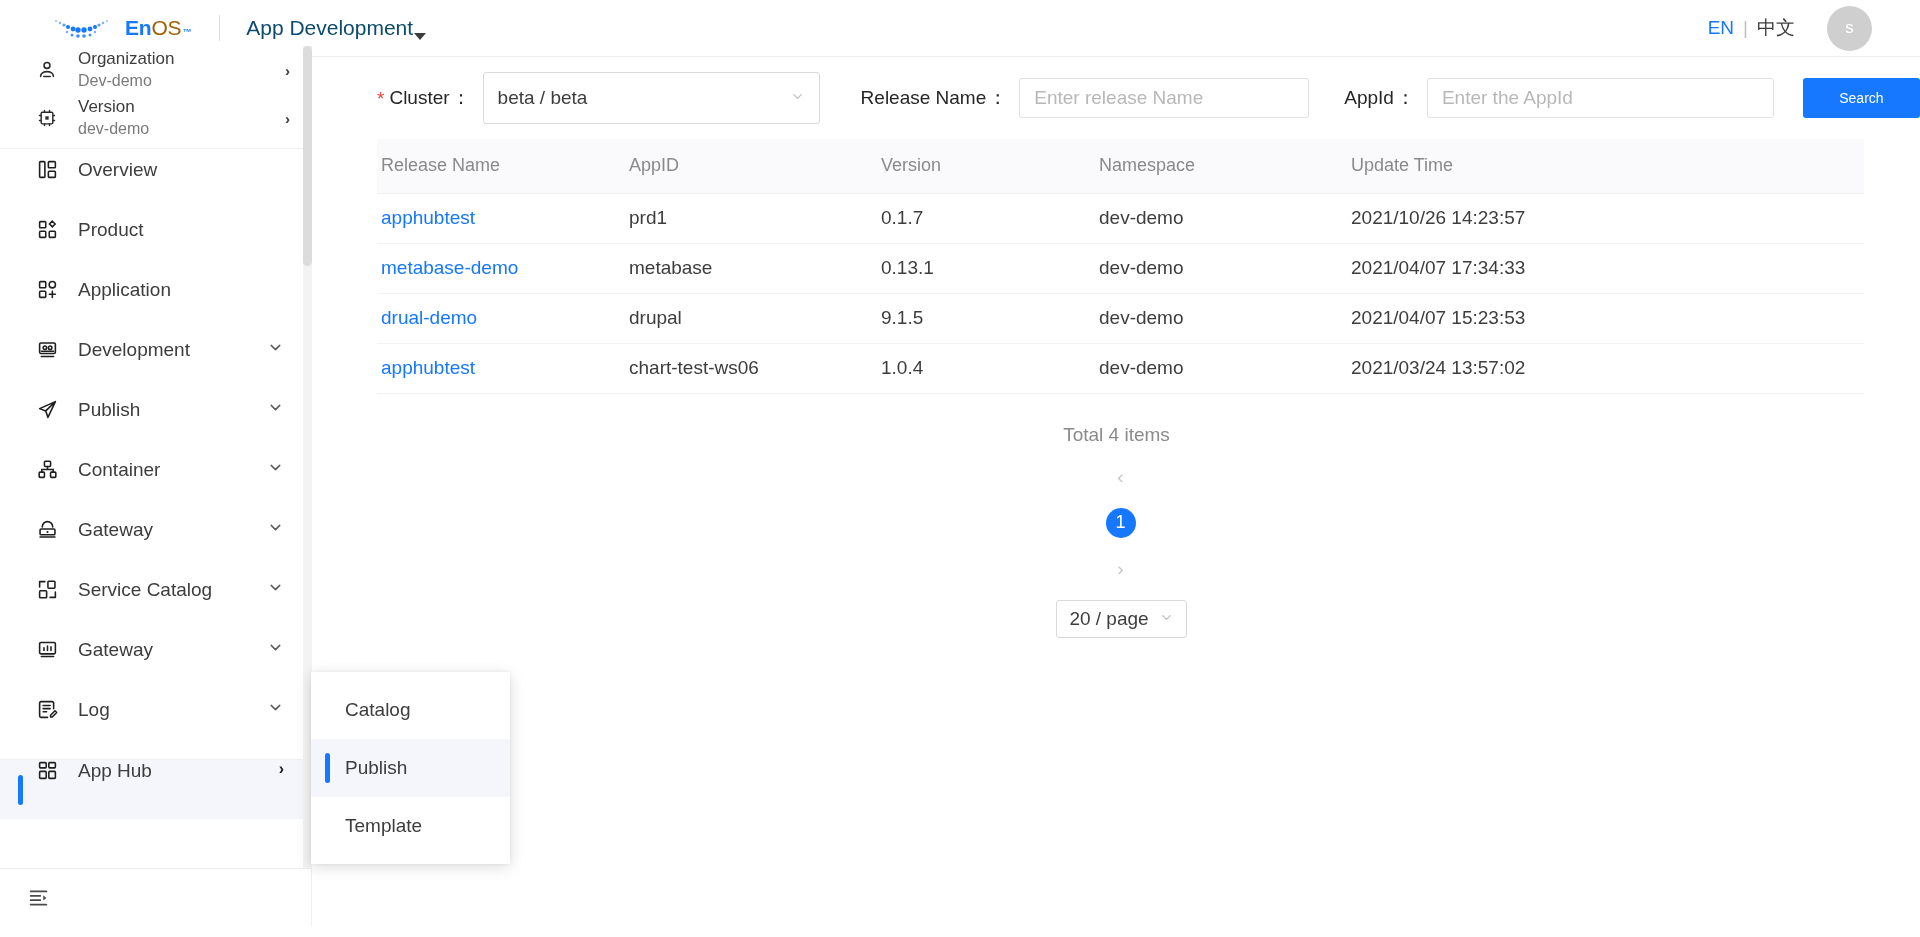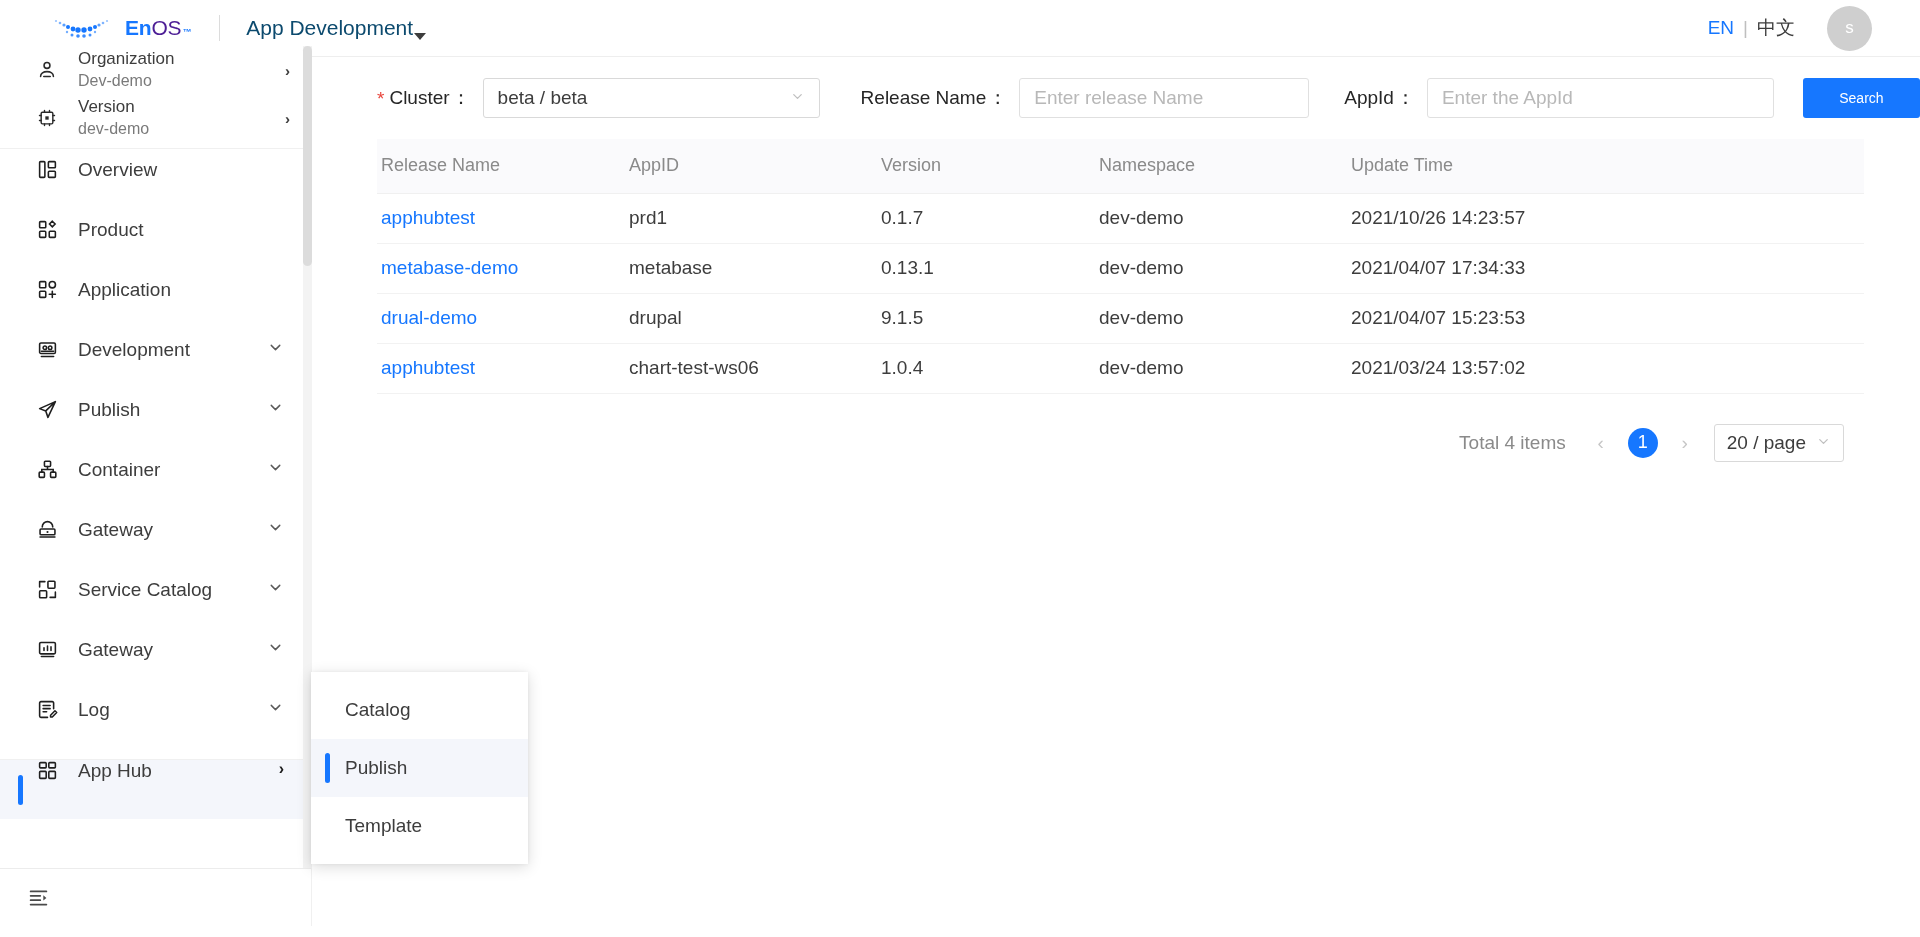--- a/index.html
+++ b/index.html
@@ -20,21 +20,21 @@
     border-bottom: 1px solid #eeeeee;
     display: flex; align-items: center;
   }
   .brand { display: flex; align-items: center; margin-left: 48px; }
   .brand-mark { width: 72px; height: 26px; display: block; }
   .brand-text {
     font-size: 21px; font-weight: bold; letter-spacing: -0.2px;
     margin-left: 5px; display: flex; align-items: baseline;
   }
   .brand-en { color: #1677ff; }
-  .brand-os { color: #4c1d95; font-weight: normal; }
+  .brand-os { color: #a16207; font-weight: normal; }
   .brand-tm { font-size: 9px; color: #1677ff; vertical-align: super; margin-left: 1px; }
 
   .brand-divider {
     width: 1px; height: 26px; background: #dcdcdc;
     margin: 0 26px 0 28px;
   }
   .app-switcher {
     display: flex; align-items: flex-end; gap: 1px;
     font-size: 21px; color: #0c4a6e; cursor: pointer;
   }
@@ -117,21 +117,21 @@
     width: 311px; height: 58px;
     border-top: 1px solid #ececec;
     display: flex; align-items: center;
     padding-left: 28px;
   }
   .collapse-btn { cursor: pointer; display: flex; }
 
   
   .flyout {
     position: absolute; left: 311px; top: 672px;
-    width: 217px;
+    width: 199px;
     background: #ffffff;
     box-shadow: 0 3px 14px rgba(0,0,0,0.14), 0 0 4px rgba(0,0,0,0.06);
     padding: 9px 0;
     z-index: 40;
   }
   .flyout-item {
     position: relative;
     height: 58px; display: flex; align-items: center;
     padding-left: 34px;
     font-size: 19px; color: #3d3d3d; cursor: pointer;
@@ -154,21 +154,21 @@
   }
   .field { display: flex; align-items: center; }
   .field-label {
     font-size: 19px; color: #262626; white-space: nowrap;
     display: flex; align-items: center;
   }
   .req-star { color: #e8453c; margin-right: 5px; font-size: 19px; line-height: 1; }
   .label-colon { margin-left: 2px; margin-right: 12px; }
 
   .select-box {
-    width: 337px; height: 40px;
+    width: 337px; height: 52px;
     border: 1px solid #d9d9d9; border-radius: 3px;
     background: #ffffff;
     display: flex; align-items: center;
     padding: 0 14px; cursor: pointer;
   }
   .select-value { font-size: 19px; color: #3d3d3d; }
   .select-caret { margin-left: auto; color: #bfbfbf; font-size: 15px; }
 
   .text-input {
     width: 290px; height: 40px;
@@ -213,21 +213,21 @@
   .cell-link { color: #1677ff; cursor: pointer; }
   .col-release { width: 252px; }
   .col-appid   { width: 252px; }
   .col-version { width: 218px; }
   .col-ns      { width: 252px; }
   .col-time    { width: auto; }
 
   
   .pagination {
     display: flex; align-items: center; justify-content: flex-end;
-    gap: 14px; padding: 30px 76px 0 56px;
+    gap: 14px; padding: 30px 56px 0 56px; flex-direction: column;
   }
   .pg-total { font-size: 19px; color: #8a8a8a; margin-right: 8px; }
   .pg-arrow {
     width: 26px; height: 34px; display: flex; align-items: center; justify-content: center;
     color: #c6c6c6; font-size: 19px; cursor: pointer;
   }
   .pg-page {
     width: 30px; height: 30px; border-radius: 50%;
     background: #1677ff; color: #ffffff;
     display: flex; align-items: center; justify-content: center;

